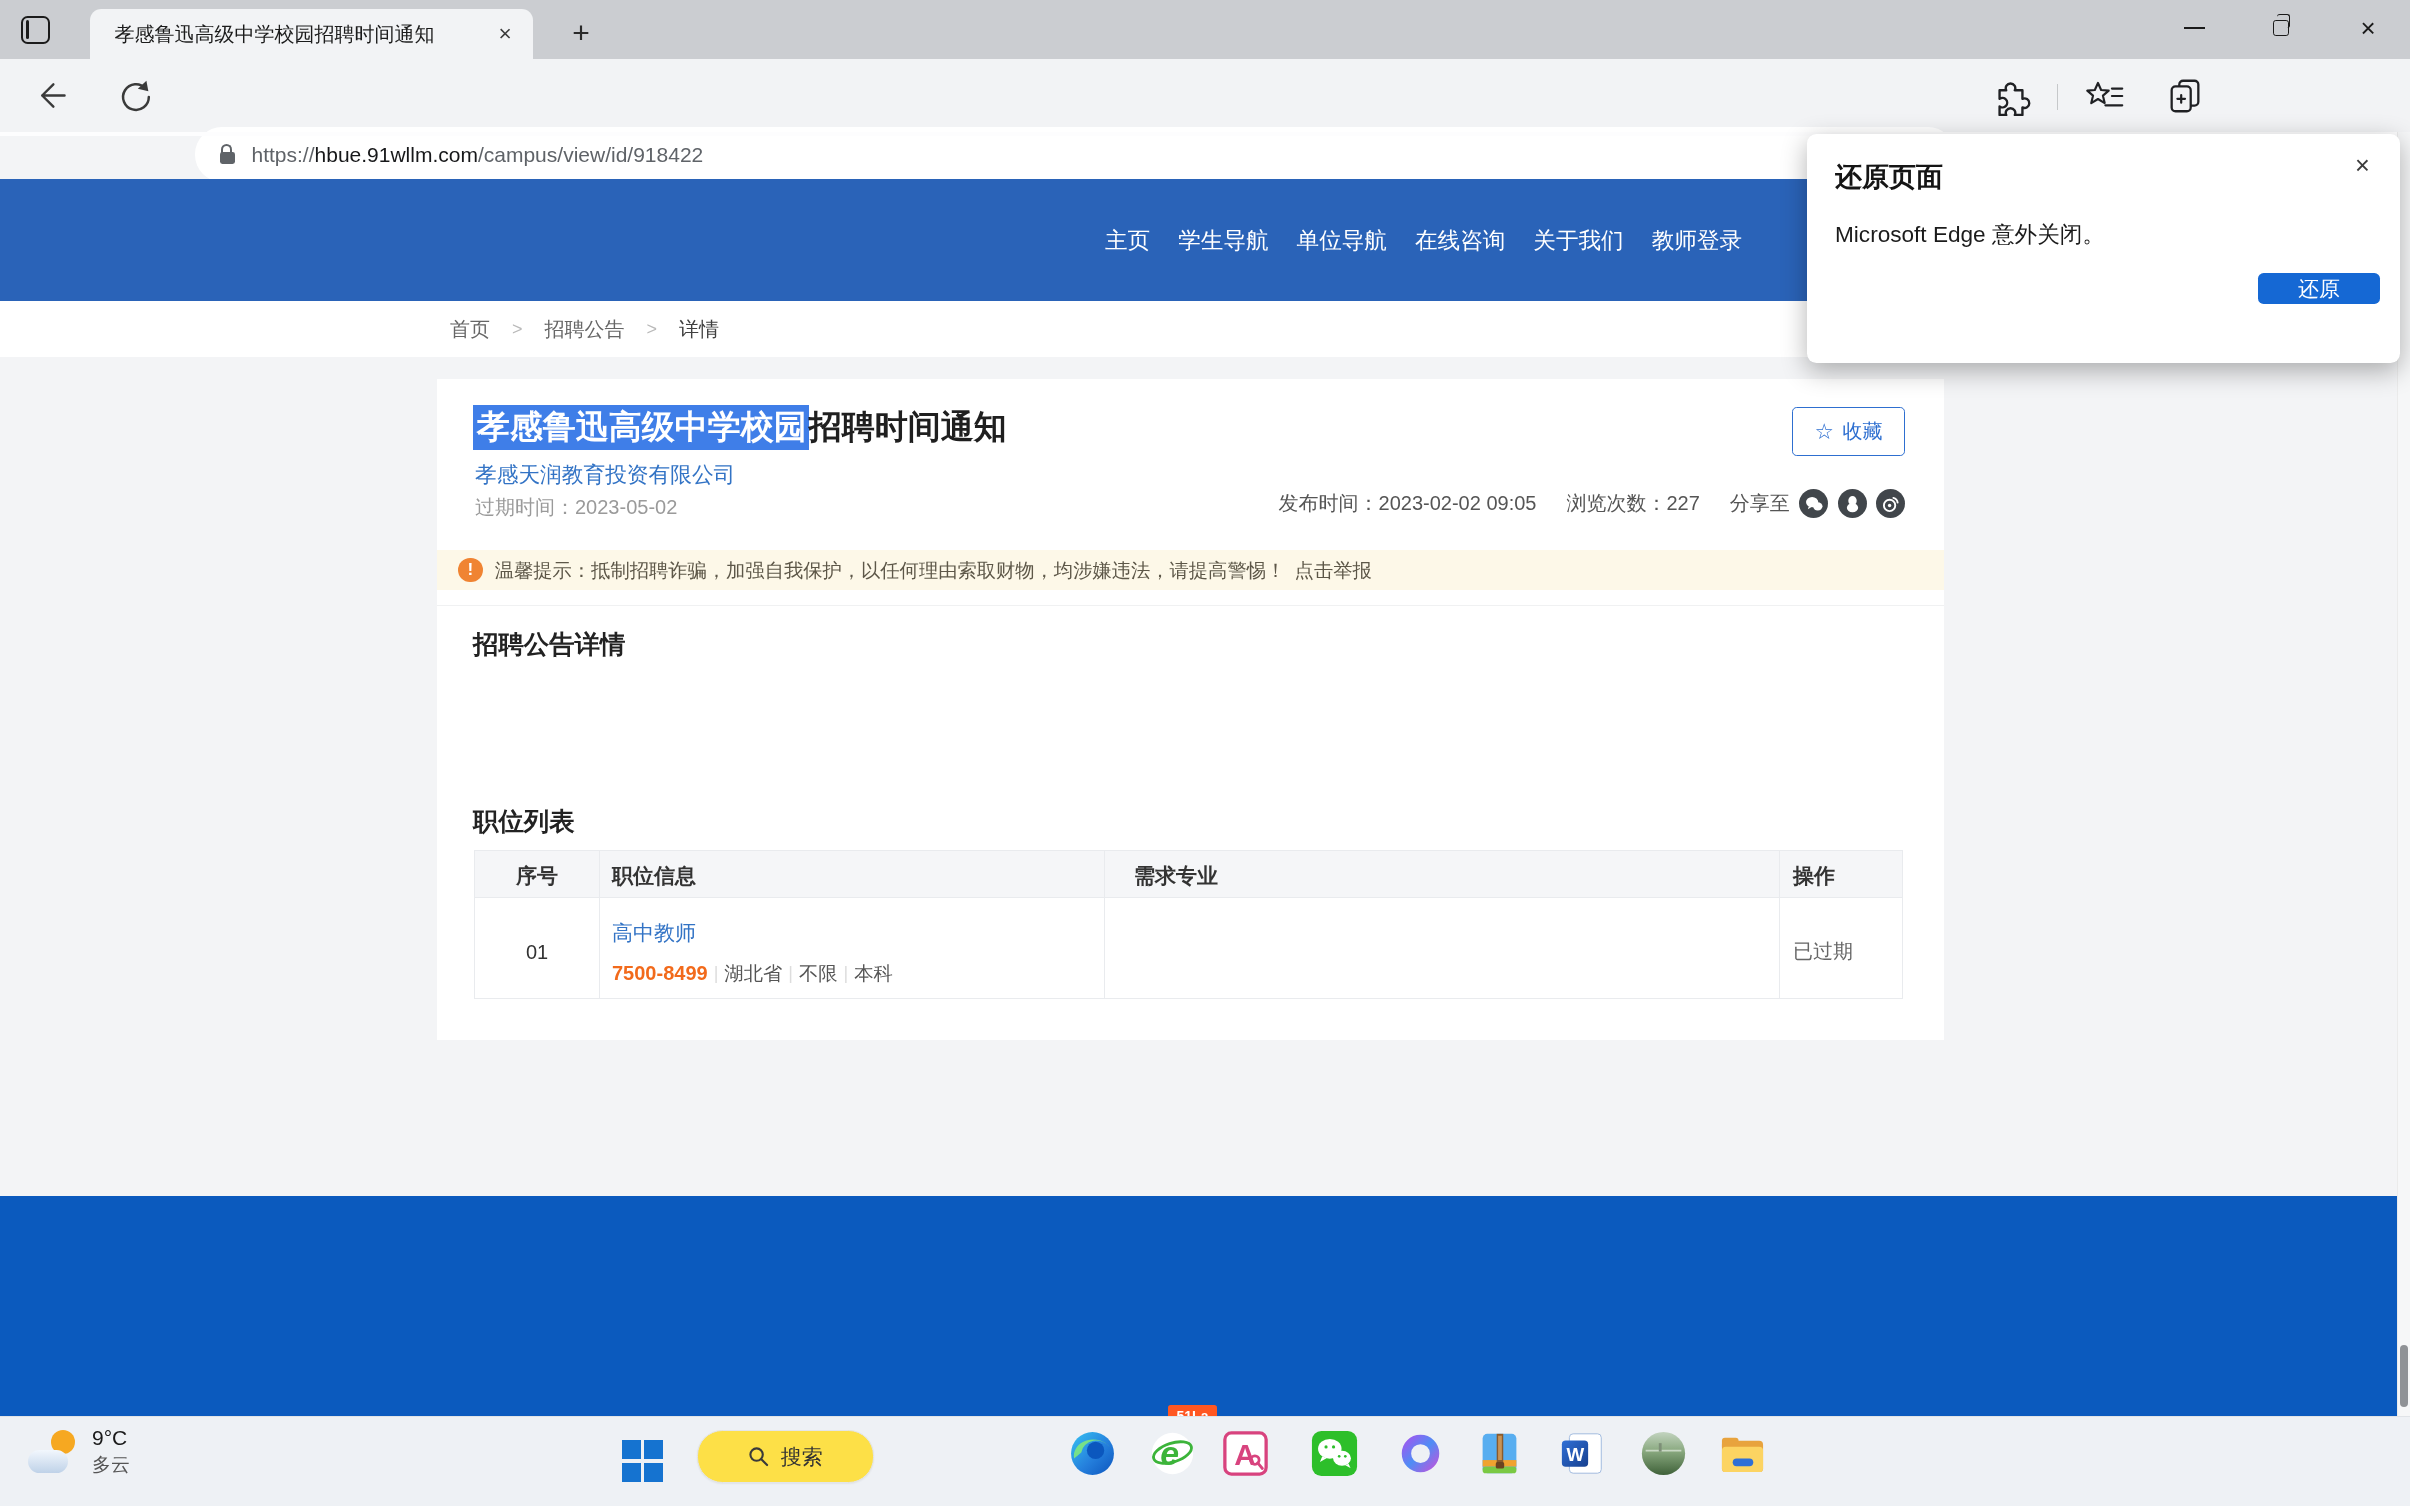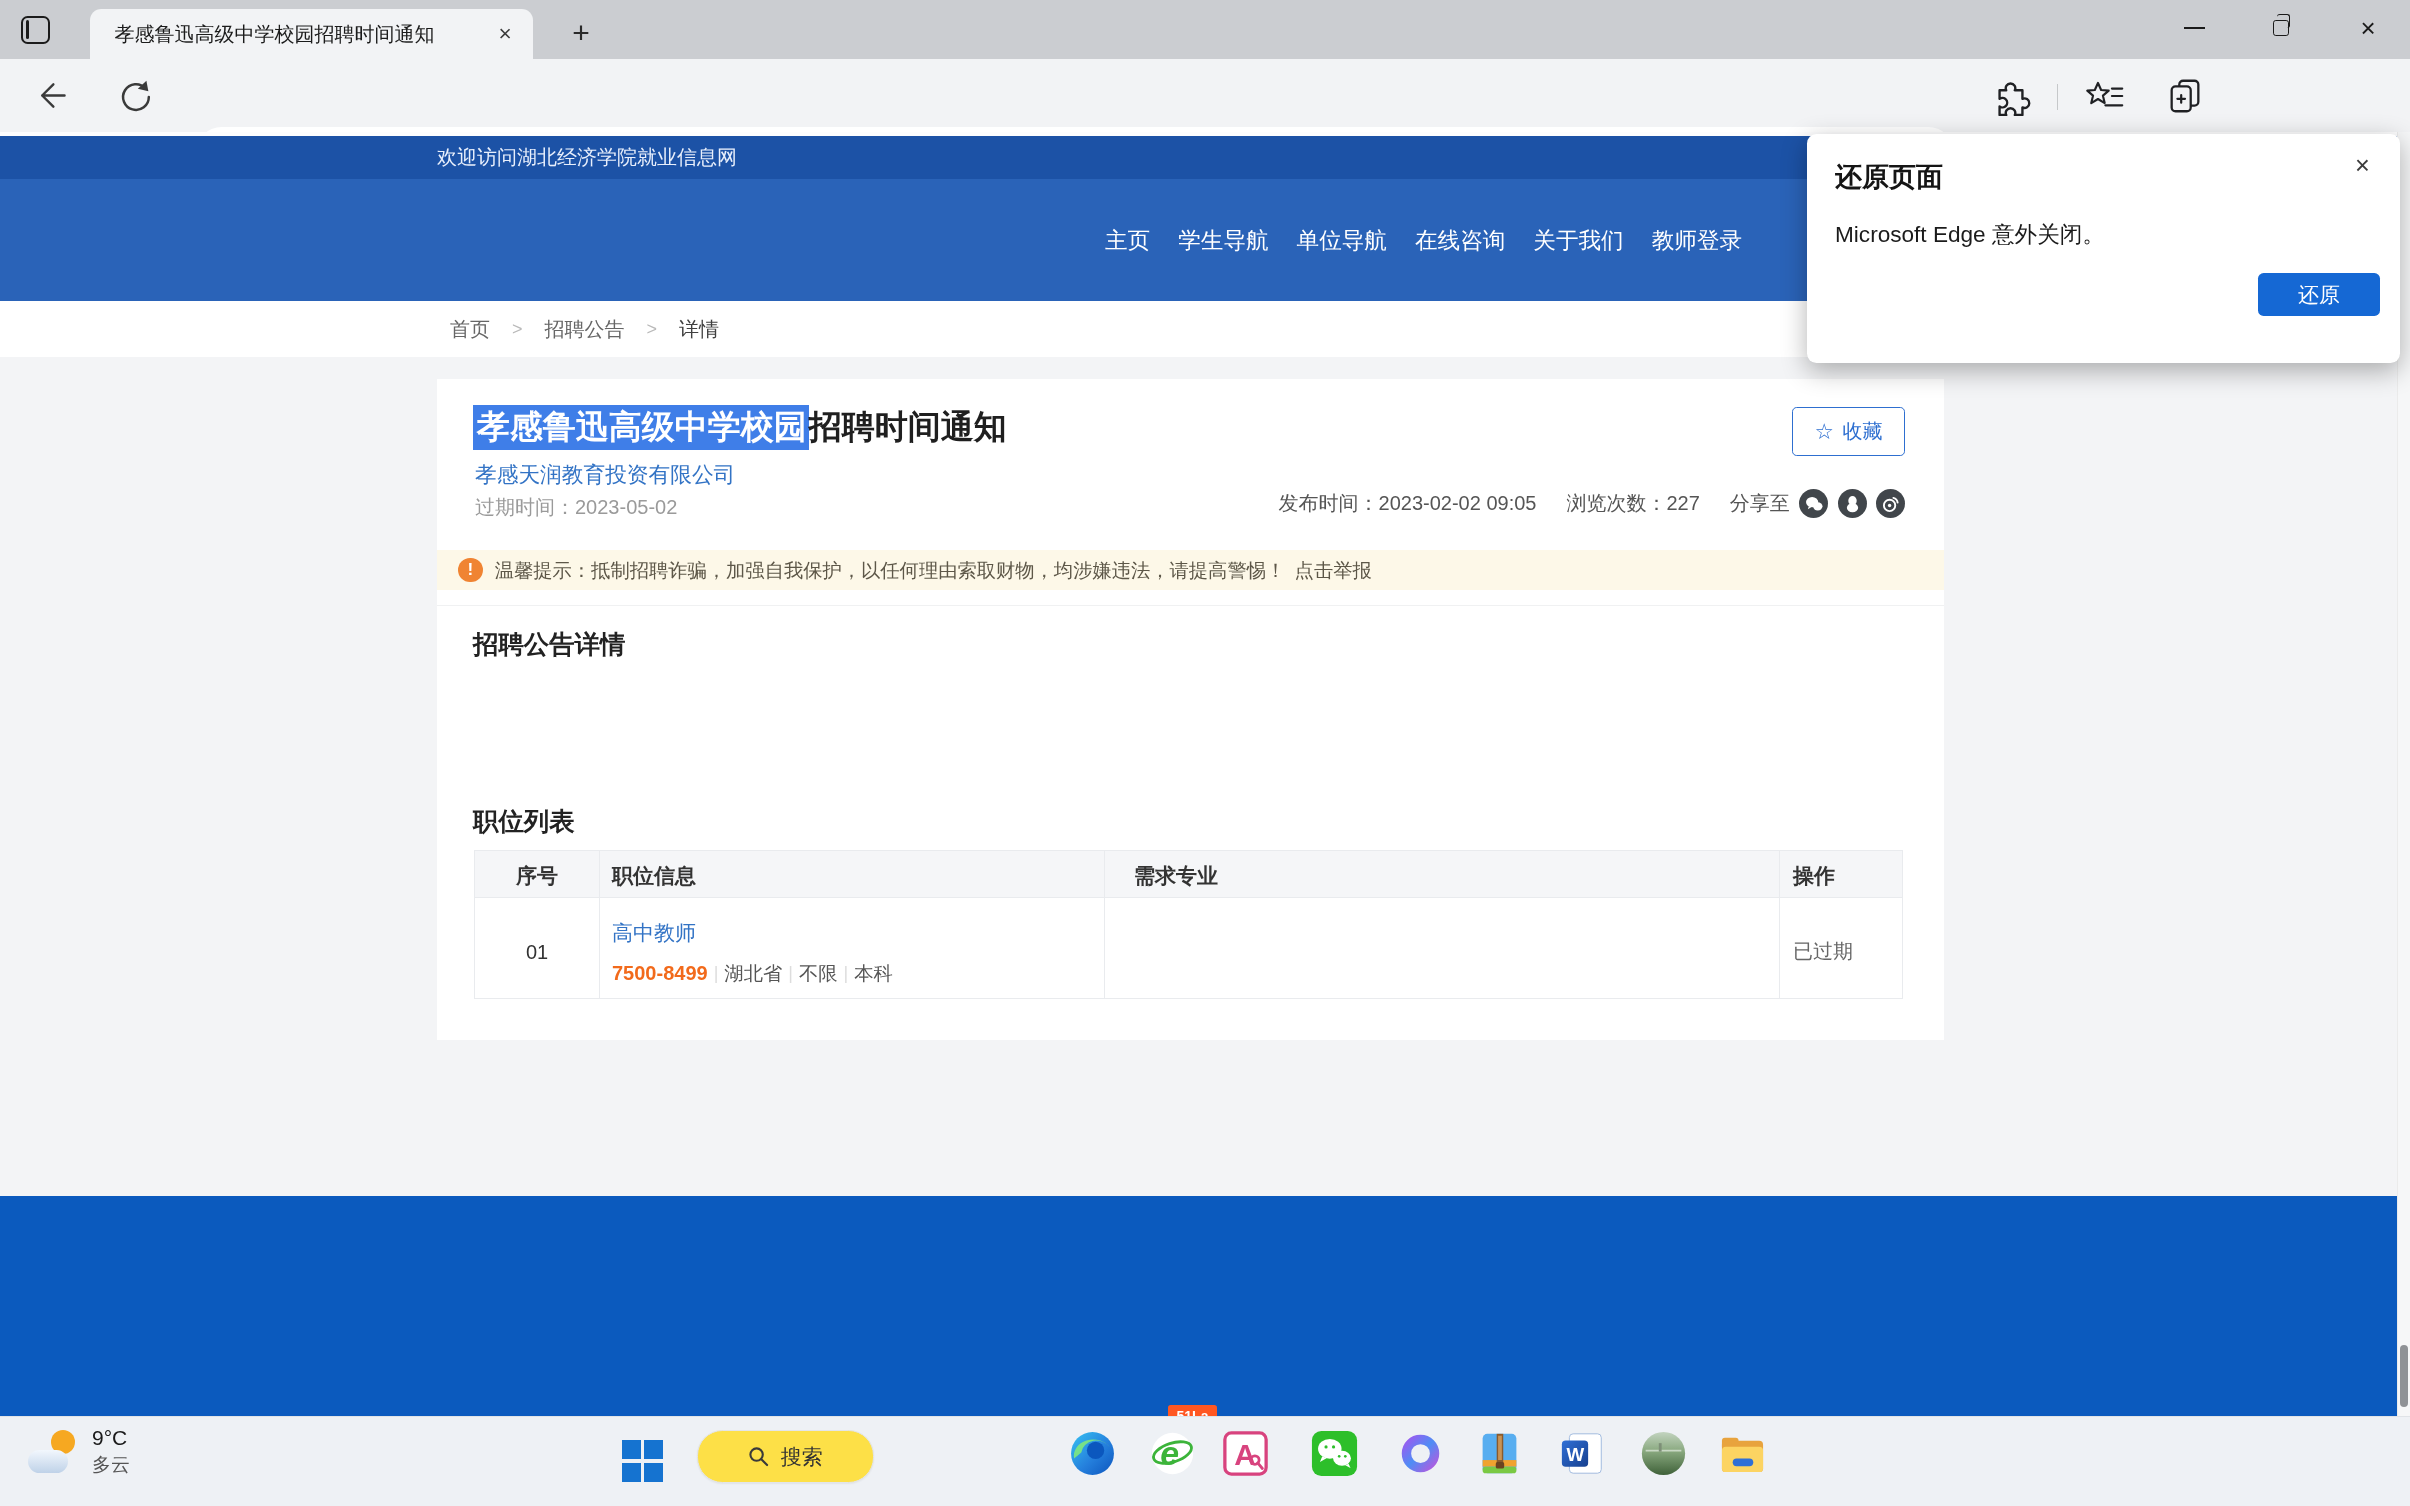--- a/index.html
+++ b/index.html
@@ -98,21 +98,21 @@
 
   
   #scrollbar{position:absolute;right:0;top:132px;width:13px;height:1284px;background:#f6f7f8;border-left:0.9px solid #ebebeb;z-index:3;}
   #scrollthumb{position:absolute;left:1.9px;top:1213px;width:8.5px;height:62px;background:#8f9296;border-radius:4.7px;}
 
   
   #restore-dialog{position:absolute;left:1807px;top:134px;width:593px;height:229px;background:#fff;border-radius:9.4px;box-shadow:0 7.5px 26px rgba(0,0,0,.3);z-index:50;}
   #rd-title{position:absolute;left:28px;top:24.5px;font-size:27px;font-weight:bold;color:#151515;}
   #rd-close{position:absolute;right:17px;top:11.3px;width:41px;height:41px;display:flex;align-items:center;justify-content:center;font-size:25.4px;color:#3c3c3c;}
   #rd-msg{position:absolute;left:28px;top:85px;font-size:22.6px;color:#1b1b1b;}
-  #rd-btn{position:absolute;left:451px;top:139px;width:122px;height:43px;background:#1568d4;border-radius:5.6px;color:#fff;font-size:21px;display:flex;align-items:center;justify-content:center;}
+  #rd-btn{position:absolute;left:451px;top:139px;width:122px;height:31px;background:#1568d4;border-radius:5.6px;color:#fff;font-size:21px;display:flex;align-items:center;justify-content:center;}
 
   
   #taskbar{position:absolute;left:0;top:1416px;width:2411px;height:90px;background:#eef1f5;border-top:0.9px solid #e0e3e7;z-index:10;}
   #weather{position:absolute;left:28px;top:9.4px;display:flex;align-items:center;gap:13px;}
   #wicon{position:relative;width:51px;height:49px;}
   #wsun{position:absolute;right:3.8px;top:1.9px;width:24.5px;height:24.5px;border-radius:50%;background:#f6a821;}
   #wcloud{position:absolute;left:0;bottom:3.8px;width:40px;height:23.5px;border-radius:12.2px;background:linear-gradient(#f2f7fd,#bfd2e8);}
   #wtext .t1{font-size:21px;color:#1a1a1a;}
   #wtext .t2{font-size:19px;color:#555;margin-top:1.9px;}
   #startbtn{position:absolute;left:621px;top:22.6px;width:43px;height:43px;display:grid;grid-template-columns:19px 19px;grid-gap:3.8px;align-content:center;justify-content:center;}
@@ -212,23 +212,20 @@
       <span class="av-body"></span>
     </div>
     <div id="ic-more">
       <span class="dot3"></span>
         <span class="dot3"></span>
         <span class="dot3"></span>
     </div>
   </div>
 
   <div id="pagegap"></div>
-  <div id="welcome">
-    <span>欢迎访问湖北经济学院就业信息网</span>
-  </div>
 
   <div id="siteheader">
     <div id="seal">
         <span>U</span>
       </div>
     <div id="brandcn">湖北经济学院</div>
     <div id="branden">HUBEI UNIVERSITY OF ECONOMICS</div>
     <div id="hd-divider"></div>
     <div id="sitename">就业信息网</div>
     <div id="mainnav">

